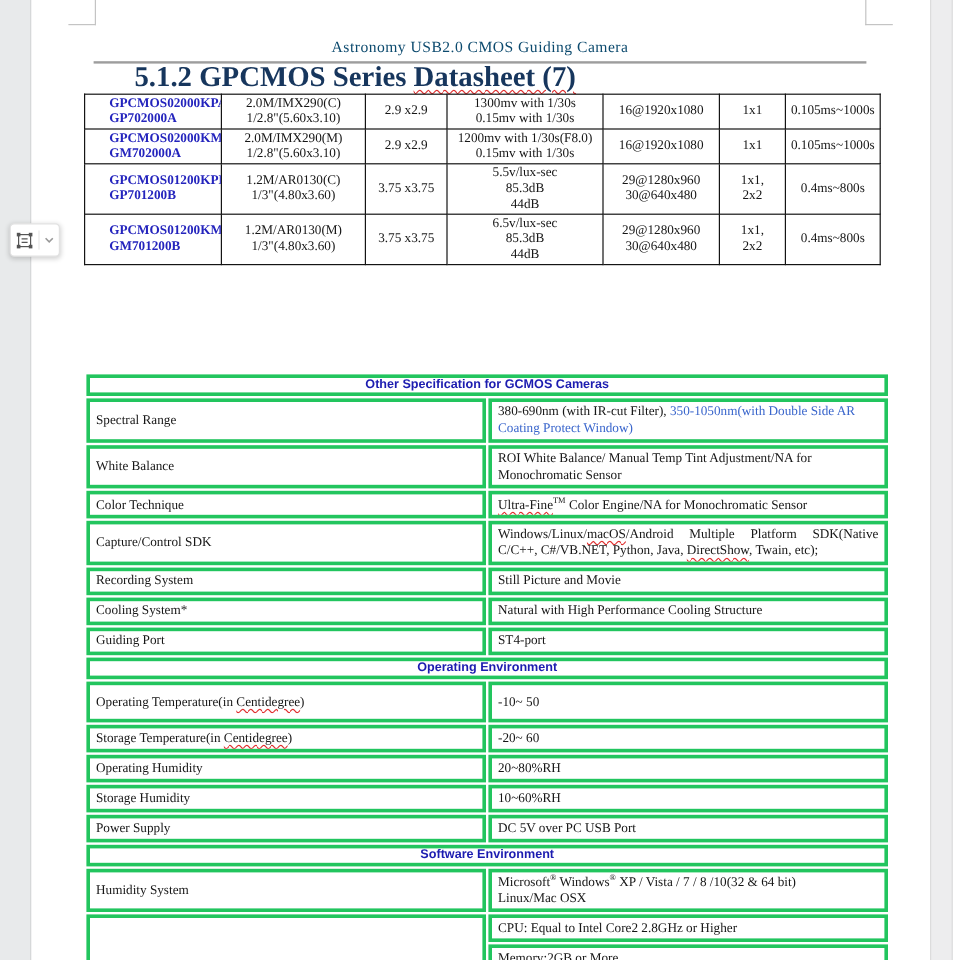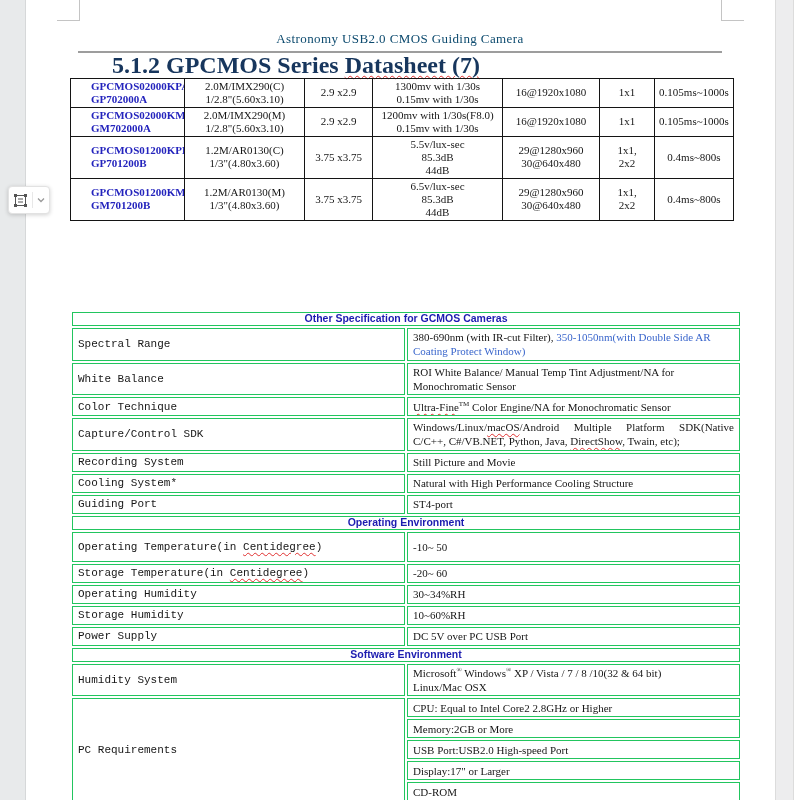--- a/index.html
+++ b/index.html
@@ -57,29 +57,29 @@
   .t1 td.oc { text-align:left; font-weight:bold; color:#2424bd; padding-left:20px; }
   .t1 tr.h26 { height:26px; } .t1 tr.h27 { height:27px; }
   .t1 tr.h35 { height:35px;margin-left:33px; } .t1 tr.h36 { height:36px; }
 
   
   table.t2 {
     position:absolute; left:70px; top:310px; width:672px;
     border-collapse:separate; border-spacing:2px; table-layout:fixed;
   }
   .t2 td {
-    border:1px solid #22c55e; font-size:11px; color:#161616;
+    border:3px solid #22c55e; font-size:11px; color:#161616;
     padding:1px 5px; vertical-align:middle; white-space:pre-line;
     line-height:1.3; height:15px; overflow:hidden;
   }
   .t2 td.sec {
     text-align:center; font-family:"Liberation Sans", sans-serif; font-weight:bold;
     color:#1c1cb0; font-size:10.5px; height:12px; padding:0; line-height:1.1;
   }
-  .t2 td.lbl { width:162px;font-family:Liberation Mono, monospace; }
+  .t2 td.lbl { width:162px; }
   .t2 td.just { text-align:justify; }
   .t2 td.mid { vertical-align:middle; text-align:left; }
 
   sup { font-size:7px; line-height:0; vertical-align:super; }
   .sq {
     text-decoration-line:underline; text-decoration-style:wavy;
     text-decoration-color:#e03030; text-decoration-thickness:1px;
     text-underline-offset:2px;
   }
   .c-blue { color:#3a66cc; }
@@ -224,21 +224,21 @@
   <tr>
     <td class="lbl just" style="height:26px"><span>Operating Temperature(in </span><span class="sq">Centidegree</span><span>)</span></td>
     <td>-10~ 50</td>
   </tr>
   <tr>
     <td class="lbl"><span>Storage Temperature(in </span><span class="sq">Centidegree</span><span>)</span></td>
     <td>-20~ 60</td>
   </tr>
   <tr>
     <td class="lbl">Operating Humidity</td>
-    <td>30~34%RH</td>
+    <td>20~80%RH</td>
   </tr>
   <tr>
     <td class="lbl">Storage Humidity</td>
     <td>10~60%RH</td>
   </tr>
   <tr>
     <td class="lbl">Power Supply</td>
     <td>DC 5V over PC USB Port</td>
   </tr>
 

